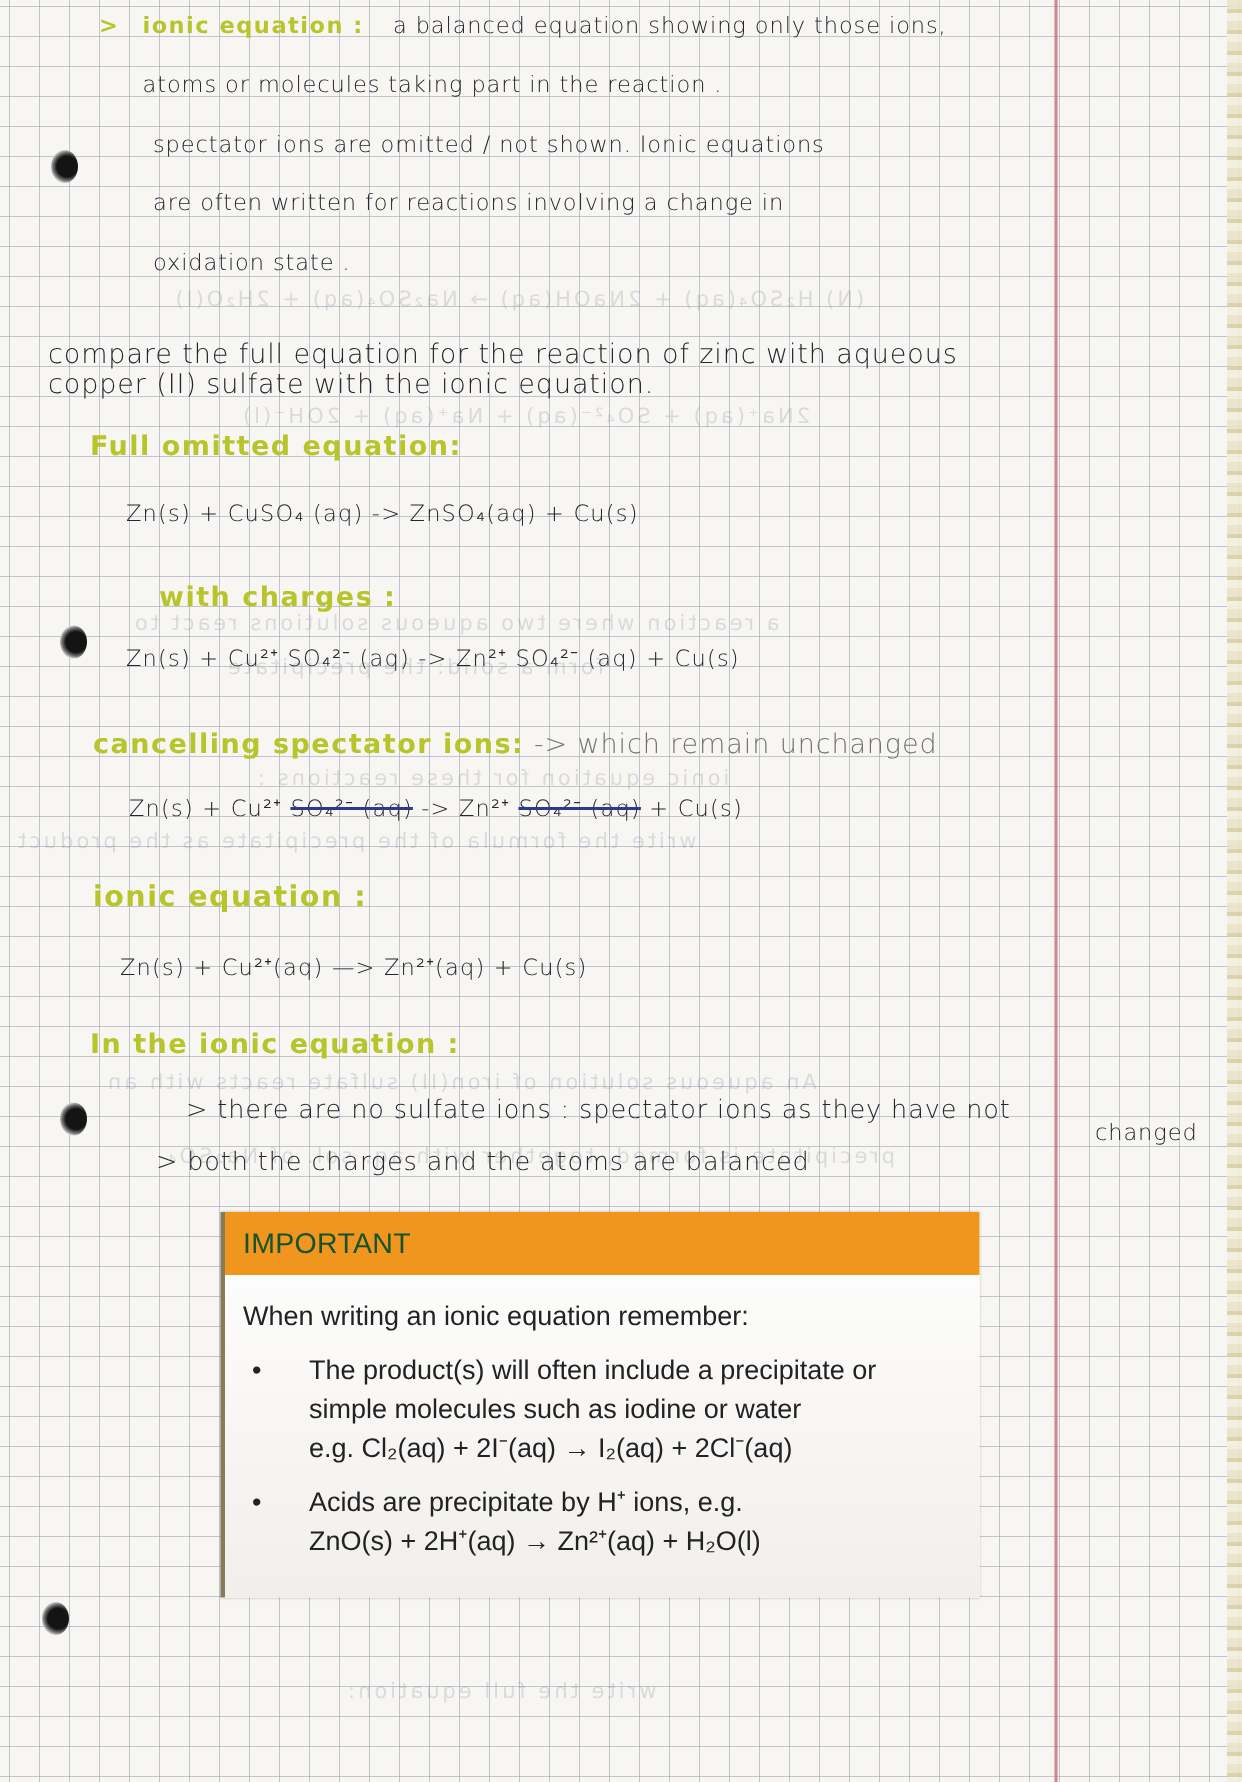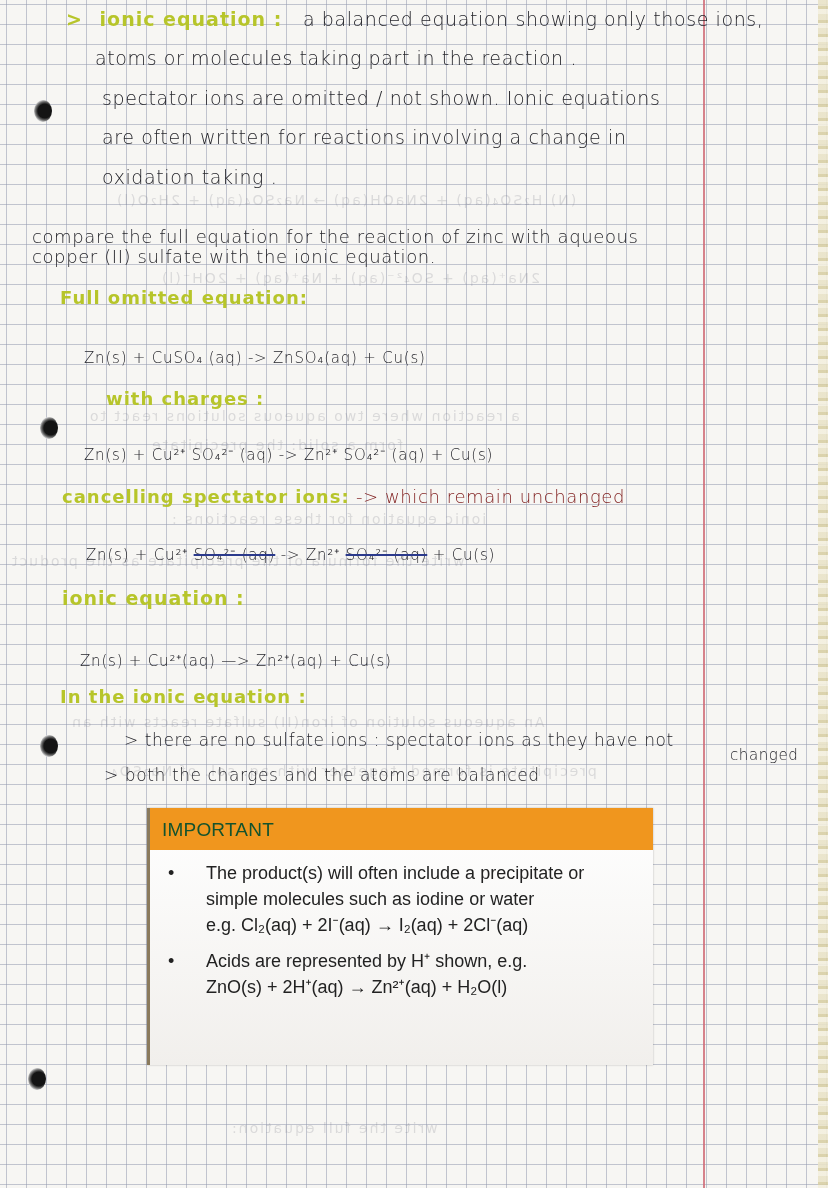--- a/index.html
+++ b/index.html
@@ -12,24 +12,24 @@
     background-size:20px 20px;
     background-position:6px 4px;
     font-family:"DejaVu Sans", sans-serif;
     color:#1d1d22;
   }
   .margin-line { position:absolute; left:703px; top:0; width:2px; height:1188px; background:#d06d78; opacity:0.85; }
   .torn-edge { position:absolute; left:818px; top:0; width:10px; height:1188px;
     background:repeating-linear-gradient(to bottom,#e9e3c8 0 6px,#d8cfa5 6px 9px,#f3efde 9px 14px); opacity:.9; }
   .punch { position:absolute; width:18px; height:22px; border-radius:50%;
     background:radial-gradient(circle at 60% 50%, #141414 0 45%, #6b6b6b 60%, #e6e6e6 75%); }
-  .hand { position:absolute; white-space:nowrap; font-family:"DejaVu Sans", sans-serif; font-size:19px; letter-spacing:0.6px; color:#26262c; font-weight:300; }
+  .hand { position:absolute; white-space:nowrap; font-family:"DejaVu Sans", sans-serif; font-size:15px; letter-spacing:0.6px; color:#26262c; font-weight:300; }
   .hl { color:#b7c52a; font-weight:600; letter-spacing:1px; }
-  .blue { color:#7f1d1d; }
-  .eq { font-size:15px; letter-spacing:0.8px;margin-top:16px; }
+  .blue { color:#737373; }
+  .eq { font-size:15px; letter-spacing:0.8px; }
   .strike { text-decoration:line-through; text-decoration-color:#2b3a8c; text-decoration-thickness:2px; }
   .ghost { position:absolute; white-space:nowrap; color:rgba(120,120,130,0.22); font-size:14px; letter-spacing:2px; transform:scaleX(-1); }
 
   .box { position:absolute; left:147px; top:808px; width:503px; height:257px;
     background:linear-gradient(#ffffff, #f1efec); box-shadow:0 0 2px rgba(0,0,0,.25); border-left:3px solid #8a7a5c; }
   .box-head { height:42px; background:#f0961e; color:#14532d; font-family:"Liberation Sans", sans-serif;
     font-size:19px; padding-left:12px; line-height:44px; letter-spacing:0.2px; }
   .box-body { padding:10px 12px 0 12px; font-family:"Liberation Sans", sans-serif; font-size:18px; color:#222; line-height:26px; }
   .box-body .intro { margin:4px 0 10px 0; }
   .bullet { display:flex; margin-bottom:10px; }
@@ -58,21 +58,21 @@
 <div class="ghost" style="left:230px;top:1120px;">write the full equation:</div>
 
 <div class="hand" style="left:66px;top:8px;">
   <span class="hl">&gt;</span>
   <span class="hl" style="margin-left:10px;">ionic equation :</span>
   <span style="margin-left:14px;">a balanced equation showing only those ions,</span>
 </div>
 <div class="hand" style="left:95px;top:47px;">atoms or molecules taking part in the reaction .</div>
 <div class="hand" style="left:102px;top:87px;">spectator ions are omitted / not shown. Ionic equations</div>
 <div class="hand" style="left:102px;top:126px;">are often written for reactions involving a change in</div>
-<div class="hand" style="left:102px;top:166px;">oxidation taking .</div>
+<div class="hand" style="left:102px;top:166px;">oxidation state .</div>
 
 <div class="hand" style="left:32px;top:226px;font-size:18px;">compare the full equation for the reaction of zinc with aqueous</div>
 <div class="hand" style="left:32px;top:246px;font-size:18px;">copper (II) sulfate with the ionic equation.</div>
 
 <div class="hand hl" style="left:60px;top:287px;font-size:18px;">Full omitted equation:</div>
 <div class="hand eq" style="left:84px;top:333px;">Zn(s)  +  CuSO₄ (aq)   -&gt;  ZnSO₄(aq)   +  Cu(s)</div>
 
 <div class="hand hl" style="left:58px;top:388px;font-size:18px;margin-left:48px;">with charges :</div>
 <div class="hand eq" style="left:84px;top:428px;">Zn(s)  +  Cu²⁺ SO₄²⁻ (aq)  -&gt;  Zn²⁺ SO₄²⁻ (aq)  +  Cu(s)</div>
 
@@ -88,28 +88,29 @@
 <div class="hand eq" style="left:80px;top:634px;">Zn(s)   + Cu²⁺(aq) —&gt;  Zn²⁺(aq) + Cu(s)</div>
 
 <div class="hand hl" style="left:60px;top:686px;font-size:18px;">In the ionic equation :</div>
 <div class="hand" style="left:104px;top:730px;font-size:17px;margin-left:20px;">&gt; there are no sulfate ions : spectator ions as they have not</div>
 <div class="hand" style="left:730px;top:746px;font-size:15px;">changed</div>
 <div class="hand" style="left:104px;top:765px;font-size:17px;">&gt; both the charges and the atoms are balanced</div>
 
 <div class="box">
   <div class="box-head">IMPORTANT</div>
   <div class="box-body">
+    <div class="intro">When writing an ionic equation remember:</div>
     <div class="bullet">
       <div class="dot">•</div>
       <div class="txt">
         <div>The product(s) will often include a precipitate or simple molecules such as iodine or water</div>
         <div>e.g. Cl₂(aq) + 2I⁻(aq) → I₂(aq) + 2Cl⁻(aq)</div>
       </div>
     </div>
     <div class="bullet">
       <div class="dot">•</div>
       <div class="txt">
-        <div>Acids are represented by H⁺ shown, e.g.</div>
+        <div>Acids are precipitate by H⁺ ions, e.g.</div>
         <div>ZnO(s) + 2H⁺(aq) → Zn²⁺(aq) + H₂O(l)</div>
       </div>
     </div>
   </div>
 </div>
 
 </body></html>

